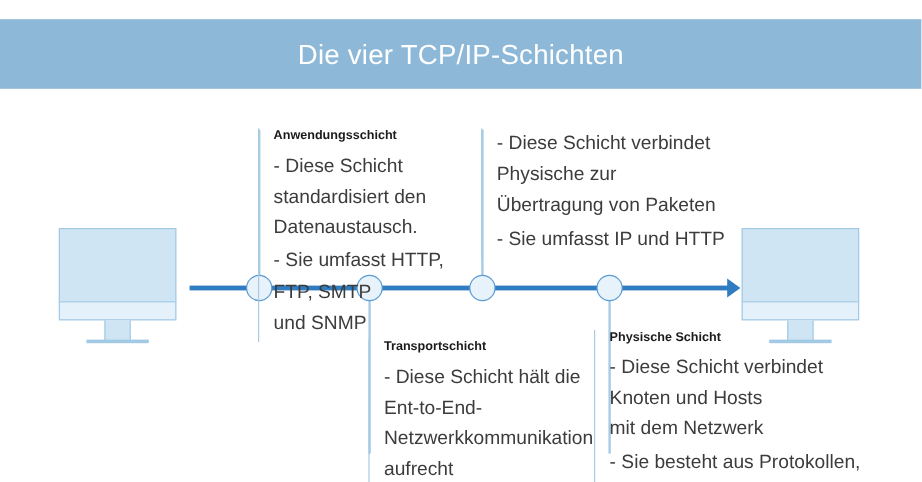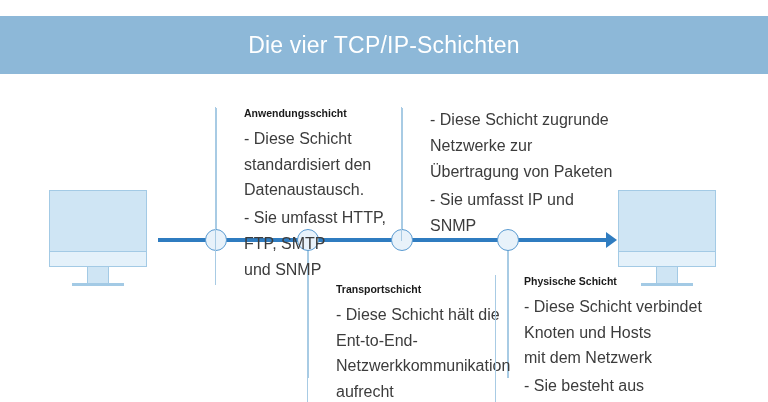--- a/index.html
+++ b/index.html
@@ -115,21 +115,21 @@
     top: 93px;
     width: 52px;
     height: 3px;
     background: #a3cae5;
   }
 
   
   .block {
     position: absolute;
     border-left: 1.6px solid #a8cbe4;
-    padding-left: 28px;
+    padding-left: 12px;
     box-sizing: border-box;
   }
   .block-title {
     font-size: 10.5px;
     font-weight: bold;
     color: #1a1a1a;
     margin-bottom: 6px;
     line-height: 1.2;
   }
   .bullet {
@@ -182,23 +182,23 @@
 
   <div class="block" style="left:215px; top:107px; width:190px;">
     <div class="block-title">Anwendungsschicht</div>
     <div class="bullet">- Diese Schicht standardisiert den
   Datenaustausch.</div>
     <div class="bullet">- Sie umfasst HTTP, FTP, SMTP
   und SNMP</div>
   </div>
 
   <div class="block" style="left:401px; top:107px; width:215px;">
-    <div class="bullet">- Diese Schicht zugrunde Netzwerke zur
+    <div class="bullet">- Diese Schicht verbindet Physische zur
   Übertragung von Paketen</div>
-    <div class="bullet">- Sie umfasst IP und SNMP</div>
+    <div class="bullet">- Sie umfasst IP und HTTP</div>
   </div>
 
   <div class="block" style="left:307px; top:283px; width:200px;">
     <div class="block-title">Transportschicht</div>
     <div class="bullet">- Diese Schicht hält die
   Ent-to-End-Netzwerkkommunikation
   aufrecht</div>
   </div>
 
   <div class="block" style="left:495px; top:275px; width:225px;">

